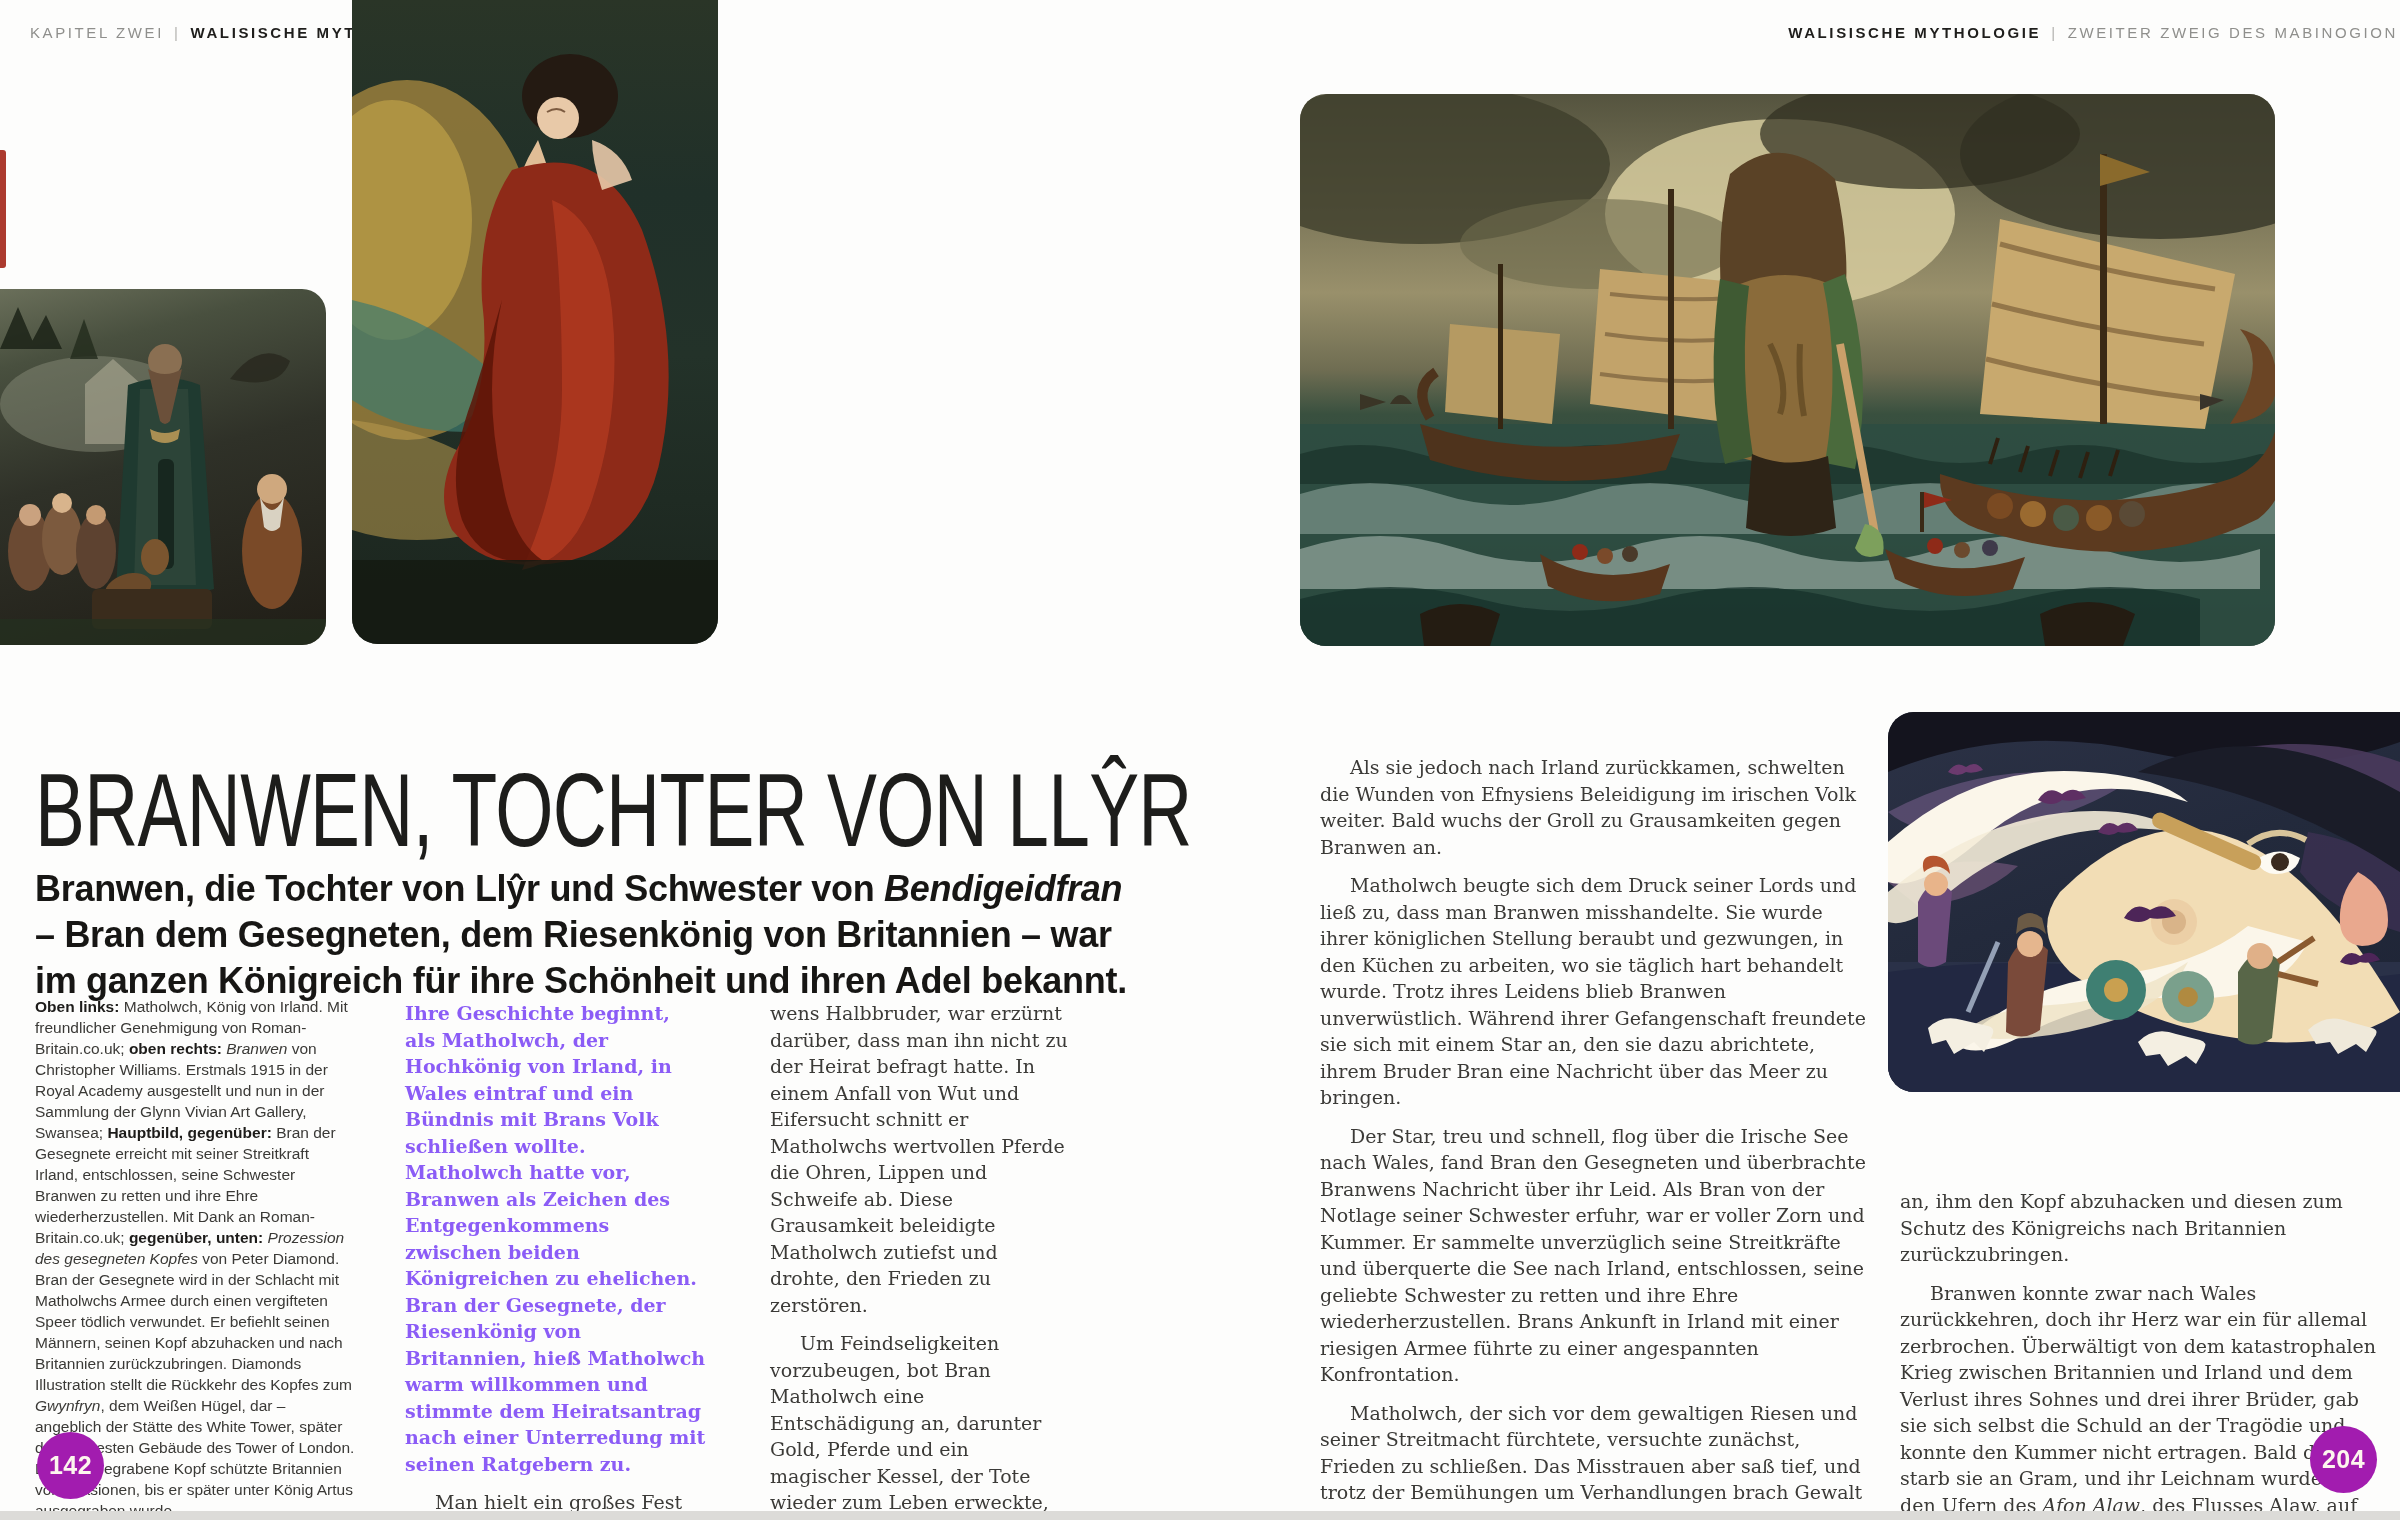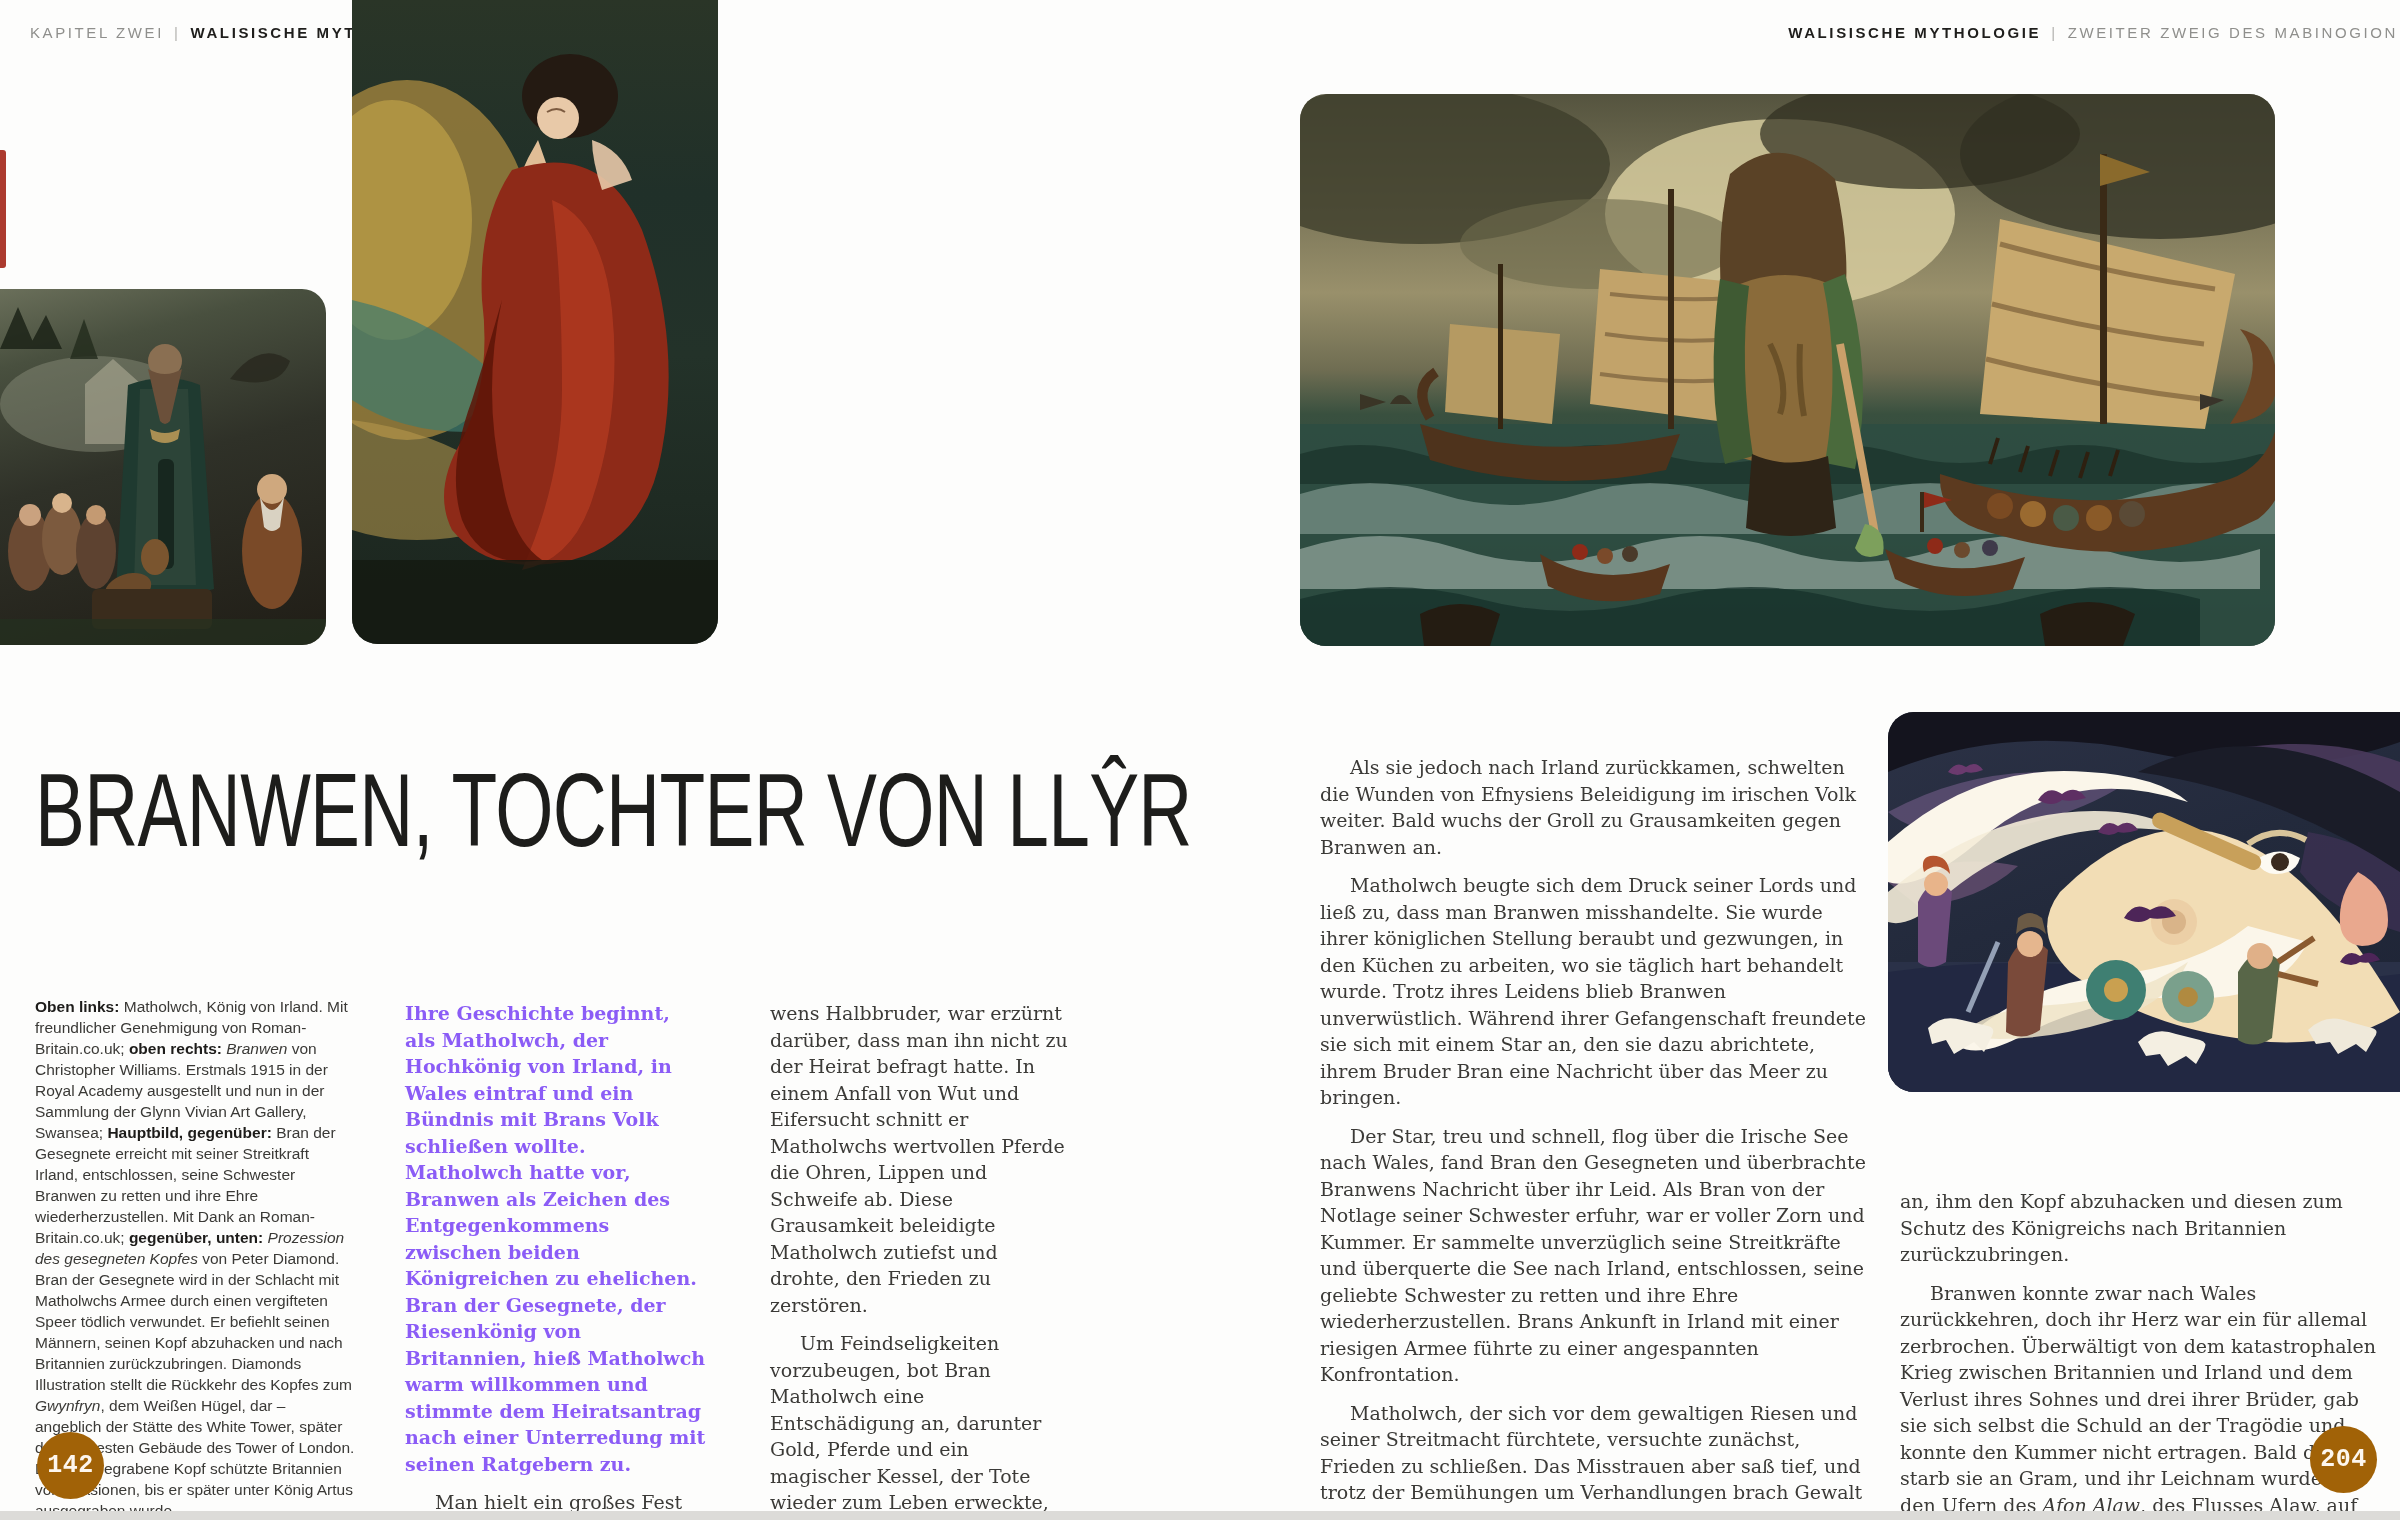--- a/index.html
+++ b/index.html
@@ -42,22 +42,22 @@
   .lead-bold{font-weight:700;color:#8b5cf6;}
   #col-left-2{position:absolute;left:393px;top:988px;width:325px;}
   #col-left-3{position:absolute;left:758px;top:988px;width:327px;}
   #col-right-main{position:absolute;left:1308px;top:742px;width:577px;}
   #col-right-2{position:absolute;left:1888px;top:1176px;width:508px;}
   
   .b{font-weight:700;color:#1d1c1a;}
   .i{font-style:italic;}
   
   .folio{position:absolute;width:67px;height:67px;border-radius:50%;
-    background:#a16207;color:#fdf6ee;display:flex;align-items:center;justify-content:center;
-    font-family:Liberation Mono, monospace;font-weight:700;font-size:25px;letter-spacing:.5px;z-index:3;}
+    background:#a21caf;color:#fdf6ee;display:flex;align-items:center;justify-content:center;
+    font-family:Liberation Sans, sans-serif;font-weight:700;font-size:25px;letter-spacing:.5px;z-index:3;}
   #folio-142{left:37px;top:1432px;}
   #folio-143{left:2310px;top:1426px;}
   #bottom-edge{position:absolute;left:0;bottom:0;width:100%;height:9px;background:#dcdbd8;}
 </style>
 </head>
 <body>
 
 <div id="spread">
 
   <div class="runhead" id="head-left">
@@ -215,20 +215,21 @@
       <path d="M350,260 q20,-34 42,-10 l-8,76 q-18,12 -34,2 Z" fill="#586648"></path>
       <circle cx="372" cy="244" r="13" fill="#e0b088"></circle>
       <path d="M390,250 l36,-24 M390,262 l40,10" stroke="#8a5a30" stroke-width="6"></path>
       <path d="M40,316 q14,-14 34,-8 l26,6 q8,2 4,10 l-8,16 l-10,-10 l-20,12 l-8,-14 l-14,4 Z" fill="#f4efe2"></path>
       <path d="M250,330 q16,-16 38,-8 l24,6 q8,2 4,10 l-8,14 l-10,-8 l-18,10 l-8,-12 l-14,2 Z" fill="#f4efe2"></path>
       <path d="M420,318 q18,-18 42,-8 l22,6 q8,2 2,10 l-8,14 l-10,-8 l-18,10 l-8,-12 l-14,2 Z" fill="#efe9da"></path>
     </svg>
   </div>
 
   <h1 id="title">BRANWEN, TOCHTER VON LLŶR</h1>
+  <p id="intro"><span>Branwen, die Tochter von Llŷr und Schwester von </span><span class="i">Bendigeidfran</span><span> – Bran dem Gesegneten, dem Riesenkönig von Britannien – war im ganzen Königreich für ihre Schönheit und ihren Adel bekannt.</span></p>
 
   <div id="caption-col"><span class="b">Oben links: </span><span>Matholwch, König von Irland. Mit freundlicher Genehmigung von Roman-Britain.co.uk; </span><span class="b">oben rechts: </span><span class="i">Branwen</span><span> von Christopher Williams. Erstmals 1915 in der Royal Academy ausgestellt und nun in der Sammlung der Glynn Vivian Art Gallery, Swansea; </span><span class="b">Hauptbild, gegenüber: </span><span>Bran der Gesegnete erreicht mit seiner Streitkraft Irland, entschlossen, seine Schwester Branwen zu retten und ihre Ehre wiederherzustellen. Mit Dank an Roman-Britain.co.uk; </span><span class="b">gegenüber, unten: </span><span class="i">Prozession des gesegneten Kopfes</span><span> von Peter Diamond. Bran der Gesegnete wird in der Schlacht mit Matholwchs Armee durch einen vergifteten Speer tödlich verwundet. Er befiehlt seinen Männern, seinen Kopf abzuhacken und nach Britannien zurückzubringen. Diamonds Illustration stellt die Rückkehr des Kopfes zum </span><span class="i">Gwynfryn</span><span>, dem Weißen Hügel, dar – angeblich der Stätte des White Tower, später dem frühesten Gebäude des Tower of London. Der dort begrabene Kopf schützte Britannien vor Invasionen, bis er später unter König Artus ausgegraben wurde.</span></div>
 
   <div id="col-left-2" class="body-serif">
     <p class="lead-bold">Ihre Geschichte beginnt, als Matholwch, der Hochkönig von Irland, in Wales eintraf und ein Bündnis mit Brans Volk schließen wollte. Matholwch hatte vor, Branwen als Zeichen des Entgegenkommens zwischen beiden Königreichen zu ehelichen. Bran der Gesegnete, der Riesenkönig von Britannien, hieß Matholwch warm willkommen und stimmte dem Heiratsantrag nach einer Unterredung mit seinen Ratgebern zu.</p>
     <p class="ind">Man hielt ein großes Fest ab, und Branwen und Matholwch wurden vermählt. Diese Verbindung sollte Frieden zwischen Wales und Irland versprechen. Nicht alle aber waren damit einverstanden. Efnysien, Bran-</p>
   </div>
   <div id="col-left-3" class="body-serif">
     <p>wens Halbbruder, war erzürnt darüber, dass man ihn nicht zu der Heirat befragt hatte. In einem Anfall von Wut und Eifersucht schnitt er Matholwchs wertvollen Pferde die Ohren, Lippen und Schweife ab. Diese Grausamkeit beleidigte Matholwch zutiefst und drohte, den Frieden zu zerstören.</p>
     <p class="ind">Um Feindseligkeiten vorzubeugen, bot Bran Matholwch eine Entschädigung an, darunter Gold, Pferde und ein magischer Kessel, der Tote wieder zum Leben erweckte, obwohl die Wiederbelebten nicht sprechen konnten. Matholwch nahm dies an, und er und Branwen kehrten nach Irland zurück, in der Hoffnung, dort ihr gemeinsames Leben in Frieden zu beginnen.</p>

